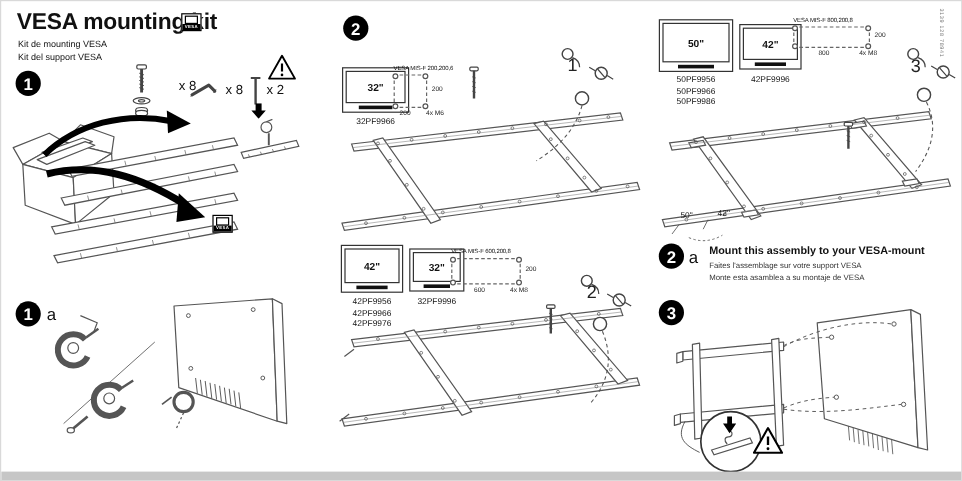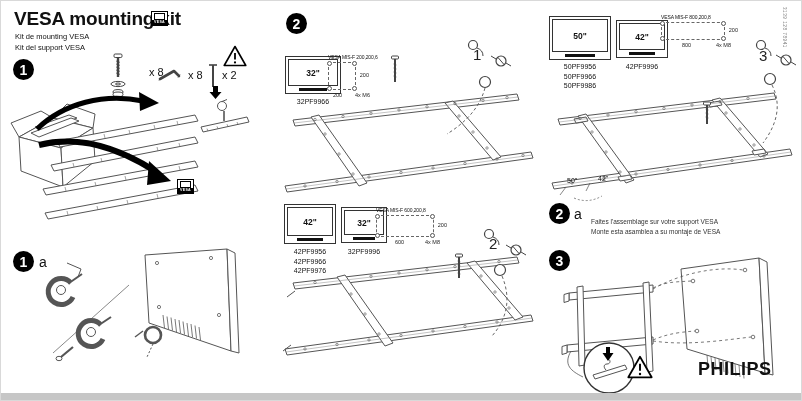--- a/index.html
+++ b/index.html
@@ -406,20 +406,21 @@
   <svg class="abs" style="left:700px;top:100px" width="12" height="26" viewBox="0 0 12 26">
     <rect x="2.5" y="1" width="7" height="3" rx="1" fill="#fff" stroke="#444"></rect>
     <line x1="6" y1="4" x2="6" y2="23" stroke="#444" stroke-width="2"></line>
     <path d="M4.5,8 l3,1 M4.5,12 l3,1 M4.5,16 l3,1" stroke="#444" stroke-width=".6" fill="none"></path>
   </svg>
   <div class="abs frame-label" style="left:566px;top:176px">50"</div>
   <div class="abs frame-label" style="left:597px;top:174px">42"</div>
 
   <div class="abs badge" style="left:548px;top:202px">2</div>
   <div class="abs sub-letter" style="left:573px;top:205px">a</div>
+  <div class="abs s2a-en" style="left:590px;top:203px">Mount this assembly to your VESA-mount</div>
   <div class="abs s2a-tr" style="left:590px;top:217px">Faites l'assemblage sur votre support VESA</div>
   <div class="abs s2a-tr" style="left:590px;top:227px">Monte esta asamblea a su montaje de VESA</div>
 
   <div class="abs badge" style="left:548px;top:249px">3</div>
 
   <svg class="abs" style="left:556px;top:252px" width="240" height="142" viewBox="0 0 240 142">
     <g fill="#fff" stroke="#555" stroke-width="1" stroke-linejoin="round">
       <path d="M12,40 L96,32 L96,39 L12,47 Z"></path>
       <path d="M10,92 L96,84 L96,91 L10,99 Z"></path>
       <path d="M20,34 L26,33 L28,112 L22,113 Z"></path>
@@ -452,18 +453,17 @@
     </g>
     <polygon points="49,94 53,94 53,100 56.5,100 51,108 45.5,100 49,100" fill="#000"></polygon>
   </svg>
 
   <svg class="abs" style="left:626px;top:354px" width="26" height="24" viewBox="0 0 24 22">
     <polygon points="12,1.5 22.8,20.5 1.2,20.5" fill="#fff" stroke="#000" stroke-width="1.6" stroke-linejoin="round"></polygon>
     <line x1="12" y1="8" x2="12" y2="14.5" stroke="#000" stroke-width="1.8"></line>
     <circle cx="12" cy="17.4" r="1.1" fill="#000"></circle>
   </svg>
 
-  <div class="abs brand" style="left:697px;top:358px">PHILIPS</div>
 
   <div class="abs doccode" style="left:781px;top:6px">3139 128 78941</div>
 
   <div class="abs footerbar" style="background:#c6c6c6"></div>
 </div>
 
 </body></html>

